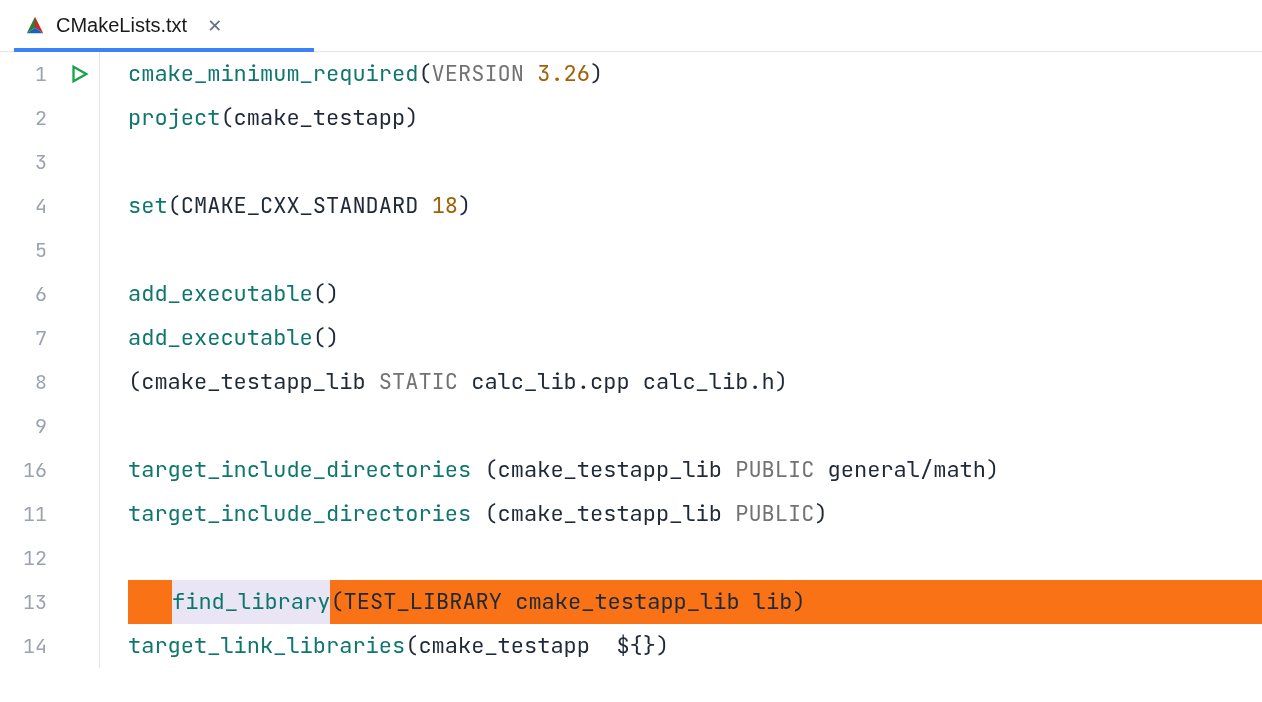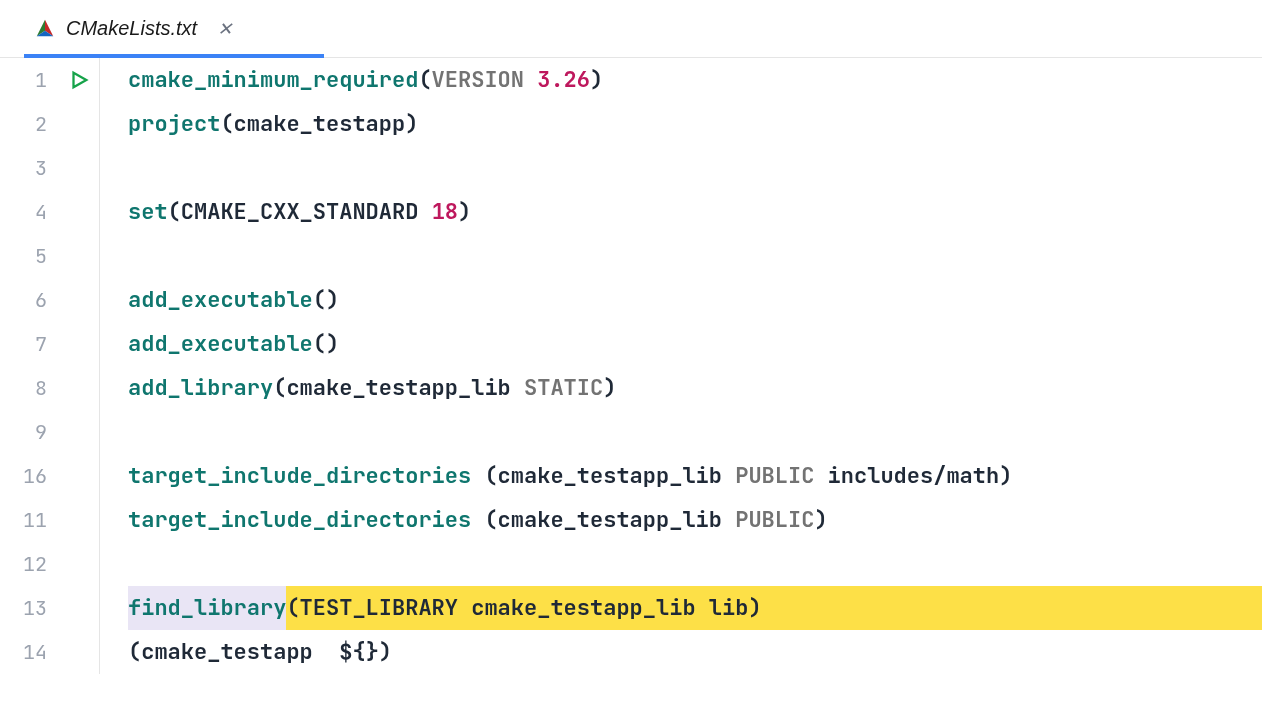--- a/index.html
+++ b/index.html
@@ -6,25 +6,24 @@
   body {
     font-family: -apple-system, BlinkMacSystemFont, "Segoe UI", Helvetica, Arial, sans-serif;
     background: #ffffff;
     width: 1262px;
     height: 702px;
     overflow: hidden;
   }
   .tab-bar {
     display: flex;
     align-items: center;
-    height: 58px;
+    height: 52px;
     border-bottom: 1px solid #e5e5e5;
     position: relative;
-    padding-left: 24px;
-    font-style: italic;
+    padding-left: 14px;
   }
   .tab {
     display: flex;
     align-items: center;
     gap: 10px;
     padding: 0 10px;
     height: 100%;
     cursor: pointer;
     position: relative;
   }
@@ -76,34 +75,34 @@
   .run-gutter-line {
     height: 44px;
     display: flex;
     align-items: center;
     justify-content: center;
   }
   .run-icon svg { width: 22px; height: 22px; display: block; }
   .code-area {
     flex: 1;
     padding-left: 28px;
-    font-weight: bold;
   }
   .code-line {
     height: 44px;
     white-space: pre;
     display: flex;
     align-items: center;
   }
   .code-line.current {
-    background: #fde047;
+    background: #f97316;
+    padding-left: 44px;
   }
   .tok-func   { color: #0f766e; }
   .tok-keyword{ color: #737373; }
-  .tok-num    { color: #be185d; }
+  .tok-num    { color: #a16207; }
   .tok-plain  { color: #1f2937; }
   .tok-paren  { color: #1f2937; }
   .tok-var    { color: #1f2937; }
   .hl {
     background: #e9e5f5;
   }
 </style>
 </head>
 <body>
 
@@ -162,21 +161,21 @@
       <div class="run-gutter-line"></div>
     </div>
   <div class="code-area" id="code-area">
       <div class="code-line"><span class="tok-func">cmake_minimum_required</span><span class="tok-paren">(</span><span class="tok-keyword">VERSION</span><span class="tok-plain"> </span><span class="tok-num">3.26</span><span class="tok-paren">)</span></div>
       <div class="code-line"><span class="tok-func">project</span><span class="tok-paren">(</span><span class="tok-plain">cmake_testapp</span><span class="tok-paren">)</span></div>
       <div class="code-line"></div>
       <div class="code-line"><span class="tok-func">set</span><span class="tok-paren">(</span><span class="tok-plain">CMAKE_CXX_STANDARD </span><span class="tok-num">18</span><span class="tok-paren">)</span></div>
       <div class="code-line"></div>
       <div class="code-line"><span class="tok-func">add_executable</span><span class="tok-paren">(</span><span class="tok-paren">)</span></div>
       <div class="code-line"><span class="tok-func">add_executable</span><span class="tok-paren">(</span><span class="tok-paren">)</span></div>
-      <div class="code-line"><span class="tok-func">add_library</span><span class="tok-paren">(</span><span class="tok-plain">cmake_testapp_lib </span><span class="tok-keyword">STATIC</span><span class="tok-paren">)</span></div>
+      <div class="code-line"><span class="tok-paren">(</span><span class="tok-plain">cmake_testapp_lib </span><span class="tok-keyword">STATIC</span><span class="tok-plain"> calc_lib.cpp calc_lib.h</span><span class="tok-paren">)</span></div>
       <div class="code-line"></div>
-      <div class="code-line"><span class="tok-func">target_include_directories</span><span class="tok-plain"> </span><span class="tok-paren">(</span><span class="tok-plain">cmake_testapp_lib </span><span class="tok-keyword">PUBLIC</span><span class="tok-plain"> includes/math</span><span class="tok-paren">)</span></div>
+      <div class="code-line"><span class="tok-func">target_include_directories</span><span class="tok-plain"> </span><span class="tok-paren">(</span><span class="tok-plain">cmake_testapp_lib </span><span class="tok-keyword">PUBLIC</span><span class="tok-plain"> general/math</span><span class="tok-paren">)</span></div>
       <div class="code-line"><span class="tok-func">target_include_directories</span><span class="tok-plain"> </span><span class="tok-paren">(</span><span class="tok-plain">cmake_testapp_lib </span><span class="tok-keyword">PUBLIC</span><span class="tok-paren">)</span></div>
       <div class="code-line"></div>
       <div class="code-line current"><span class="tok-func hl">find_library</span><span class="tok-paren">(</span><span class="tok-plain">TEST_LIBRARY cmake_testapp_lib lib</span><span class="tok-paren">)</span></div>
-      <div class="code-line"><span class="tok-paren">(</span><span class="tok-plain">cmake_testapp </span><span class="tok-plain"> </span><span class="tok-var">${</span><span class="tok-var">}</span><span class="tok-paren">)</span></div>
+      <div class="code-line"><span class="tok-func">target_link_libraries</span><span class="tok-paren">(</span><span class="tok-plain">cmake_testapp </span><span class="tok-plain"> </span><span class="tok-var">${</span><span class="tok-var">}</span><span class="tok-paren">)</span></div>
     </div>
 </div>
 
 </body></html>

